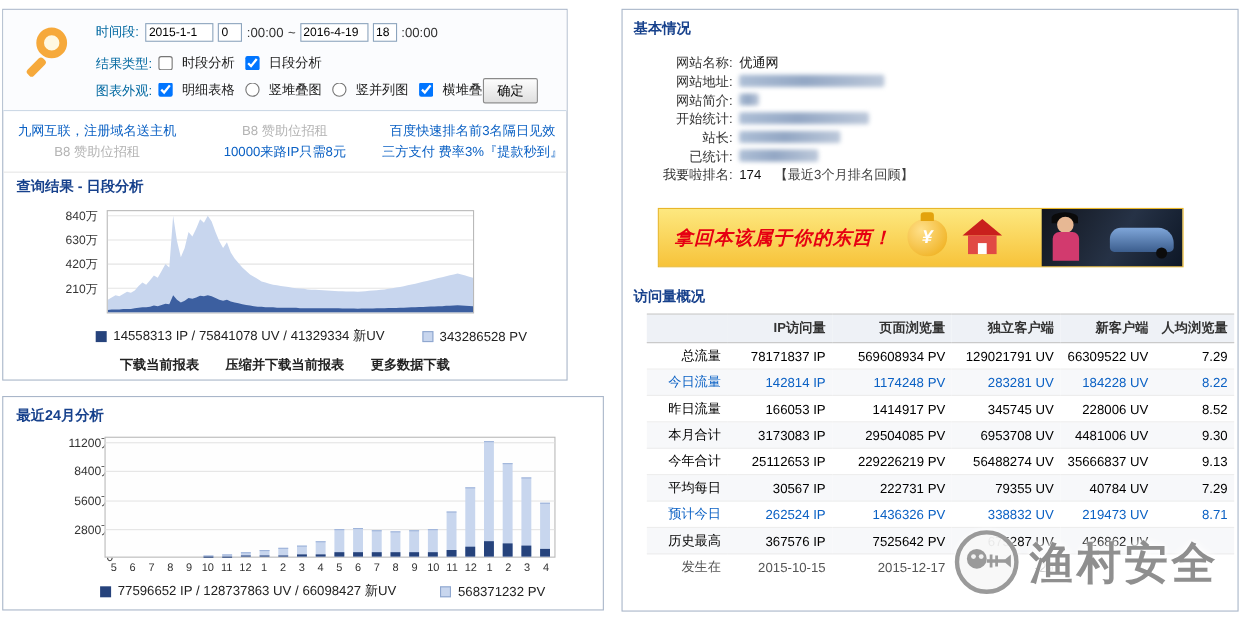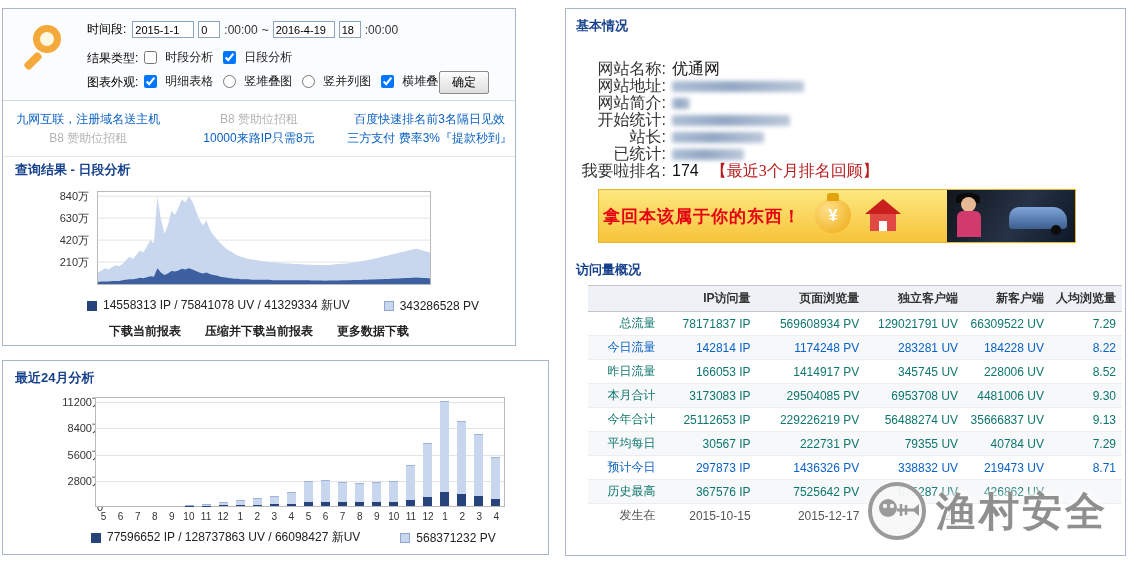--- a/index.html
+++ b/index.html
@@ -10,21 +10,21 @@
   #panel-monthly{left:2px;top:360px;width:547px;height:195px;}
   #panel-right{left:565px;top:8px;width:561px;height:548px;}
 
   
   .form-area{position:relative;height:92px;background:#fbfcfe;border-bottom:1px solid #cdd9e6;}
   .mag{position:absolute;left:18px;top:14px;width:50px;height:52px;}
   .mag-glass{position:absolute;left:12px;top:2px;width:28px;height:28px;border:7px solid #f6a93b;border-radius:50%;background:#fff8e1;}
   .mag-handle{position:absolute;left:2px;top:34px;width:20px;height:8px;background:#f6a93b;border-radius:3px;transform:rotate(-45deg);}
   .frow{position:absolute;left:84px;white-space:nowrap;display:flex;align-items:center;gap:4px;}
   .r1{top:12px}.r2{top:40px}.r3{top:64px}
-  .flabel{color:#000000;margin-right:2px;}
+  .flabel{color:#0369a1;margin-right:2px;}
   .ftext{color:#333;}
   input.in-date{width:62px;height:17px;border:1px solid #8ca4bd;font-size:11px;padding:0 2px;font-family:inherit;}
   input.in-hour{width:22px;height:17px;border:1px solid #8ca4bd;font-size:11px;padding:0 2px;font-family:inherit;}
   .opt{margin-right:10px;display:inline-flex;align-items:center;gap:8px;cursor:pointer;}
   .opt input{width:13px;height:13px;margin:0;}
   .btn-ok{position:absolute;right:26px;top:62px;padding:2px 12px;border:1px solid #8a8a8a;background:linear-gradient(#fdfdfd,#dfdfdf);font-size:12px;border-radius:2px;cursor:pointer;font-family:inherit;}
 
   
   .ads{position:absolute;left:0;top:93px;width:100%;height:55px;display:flex;border-bottom:1px solid #e6e6e6;}
   .ad-col{flex:1;text-align:center;padding-top:8px;line-height:19px;display:flex;flex-direction:column;}
@@ -51,49 +51,49 @@
   .chart2{position:absolute;left:92px;top:36px;width:410px;height:110px;border:1px solid #b9b9b9;background:#fefefe;display:flex;align-items:flex-end;}
   .gridline{position:absolute;left:0;width:100%;height:1px;background:#e4e4e4;}
   .slot{flex:1;position:relative;height:100%;}
   .bar{position:absolute;bottom:0;left:50%;width:9px;margin-left:-4.5px;}
   .xlabels{position:absolute;left:92px;top:150px;width:410px;display:flex;}
   .xlab{flex:1;text-align:center;font-size:10px;color:#333;}
   .legend2{left:88px;top:168px;gap:40px;}
 
   
   .t-basic{left:10px;top:8px;}
-  #info-rows{position:absolute;left:8px;top:51px;line-height:17px;font-size:16px;}
+  #info-rows{position:absolute;left:8px;top:40px;line-height:17px;font-size:12px;}
   .info-row{white-space:nowrap;height:17px;}
   .info-label{display:inline-block;width:92px;text-align:right;color:#333;}
   .info-value{margin-left:6px;color:#111;}
   .blur-box{display:inline-block;height:11px;border-radius:2px;background:linear-gradient(90deg,#aebfd6,#93a7c4 45%,#bcc8da);filter:blur(2px);vertical-align:-1px;}
   .bw-1{width:132px}.bw-2{width:18px}.bw-3{width:92px}.bw-4{width:118px}.bw-5{width:72px}
   .rank-link{margin-left:12px;}
-  .blue-link{color:#b91c1c;text-decoration:none;cursor:pointer;font-family:Liberation Serif, serif;}
-
-  .banner{position:absolute;left:32px;top:180px;width:478px;height:54px;display:flex;align-items:center;gap:14px;background:linear-gradient(180deg,#fde87f,#f7c33a);border:1px solid #e8b62a;padding-left:4px;cursor:pointer;overflow:hidden;}
+  .blue-link{color:#404040;text-decoration:none;cursor:pointer;}
+
+  .banner{position:absolute;left:32px;top:180px;width:478px;height:54px;display:flex;align-items:center;gap:14px;background:linear-gradient(180deg,#fde87f,#f7c33a);border:1px solid #e8b62a;padding-left:14px;cursor:pointer;overflow:hidden;font-style:italic;}
   .banner-text{color:#e60012;font-size:17px;font-weight:bold;letter-spacing:1px;}
   .moneybag{position:relative;width:36px;height:34px;background:radial-gradient(circle at 35% 30%,#ffe08a,#eda90f);border-radius:46% 46% 50% 50%;display:flex;align-items:center;justify-content:center;flex:none;}
   .knot{position:absolute;top:-6px;left:50%;transform:translateX(-50%);width:12px;height:8px;background:#e3a30d;border-radius:3px 3px 0 0;}
   .yen{color:#fff;font-weight:bold;font-size:17px;}
   .house{position:relative;width:36px;height:34px;flex:none;}
   .roof{position:absolute;top:0;left:0;width:0;height:0;border-left:18px solid transparent;border-right:18px solid transparent;border-bottom:15px solid #c9201d;}
   .house-body{position:absolute;top:15px;left:5px;width:26px;height:17px;background:#e14a44;}
   .door{position:absolute;top:22px;left:14px;width:8px;height:10px;background:#fff;}
   .banner-photo{position:relative;width:128px;height:54px;margin-left:auto;background:linear-gradient(120deg,#11151d,#263246 55%,#0d1726);flex:none;}
   .ph-hair{position:absolute;left:9px;top:4px;width:24px;height:10px;border-radius:50% 50% 0 0;background:#0a0a0a;}
   .ph-face{position:absolute;left:14px;top:8px;width:15px;height:15px;border-radius:50%;background:#e7b894;}
   .ph-dress{position:absolute;left:10px;top:22px;width:24px;height:26px;border-radius:6px 6px 0 0;background:#d23a6e;}
   .ph-car{position:absolute;right:8px;top:18px;width:58px;height:22px;border-radius:10px 14px 4px 4px;background:linear-gradient(#7fa6d9,#3c5e8e);}
   .ph-wheel{position:absolute;right:14px;top:36px;width:10px;height:10px;border-radius:50%;background:#0c0c0c;}
 
   .t-traffic{left:10px;top:252px;}
   .traffic{position:absolute;left:22px;top:276px;width:534px;border-collapse:collapse;font-size:12px;}
   .traffic th{font-weight:bold;color:#333;background:#eef1f6;border-top:1px solid #c6c6c6;border-bottom:1px solid #c6c6c6;padding:4px 6px;text-align:right;white-space:nowrap;}
-  .traffic td{padding:3px 6px;text-align:right;border-bottom:1px solid #ededed;color:#0f766e;white-space:nowrap;}
+  .traffic td{padding:3px 6px;text-align:right;border-bottom:1px solid #ededed;color:#000000;white-space:nowrap;}
   .traffic tr.stripe td{background:#f7f8fa;}
   .traffic tr.hl td{color:#0b61c4;cursor:pointer;}
   .traffic tr.dates td{color:#555;border-bottom:none;}
 
   .watermark{position:absolute;left:866px;top:480px;display:flex;align-items:center;gap:8px;z-index:9;}
   .wm-text{font-size:40px;font-weight:bold;color:#8f8f8f;letter-spacing:3px;text-shadow:0 0 4px #fff,0 0 8px #fff,0 0 12px #fff;}
   .wm-logo{filter:drop-shadow(0 0 3px #fff);}
 </style>
 </head>
 <body>
@@ -435,21 +435,21 @@
           <tr class="stripe">
             <td>平均每日</td>
             <td>30567 IP</td>
             <td>222731 PV</td>
             <td>79355 UV</td>
             <td>40784 UV</td>
             <td>7.29</td>
           </tr>
           <tr class="hl">
             <td>预计今日</td>
-            <td>297873 IP</td>
+            <td>262524 IP</td>
             <td>1436326 PV</td>
             <td>338832 UV</td>
             <td>219473 UV</td>
             <td>8.71</td>
           </tr>
           <tr class="stripe">
             <td>历史最高</td>
             <td>367576 IP</td>
             <td>7525642 PV</td>
             <td>675287 UV</td>

